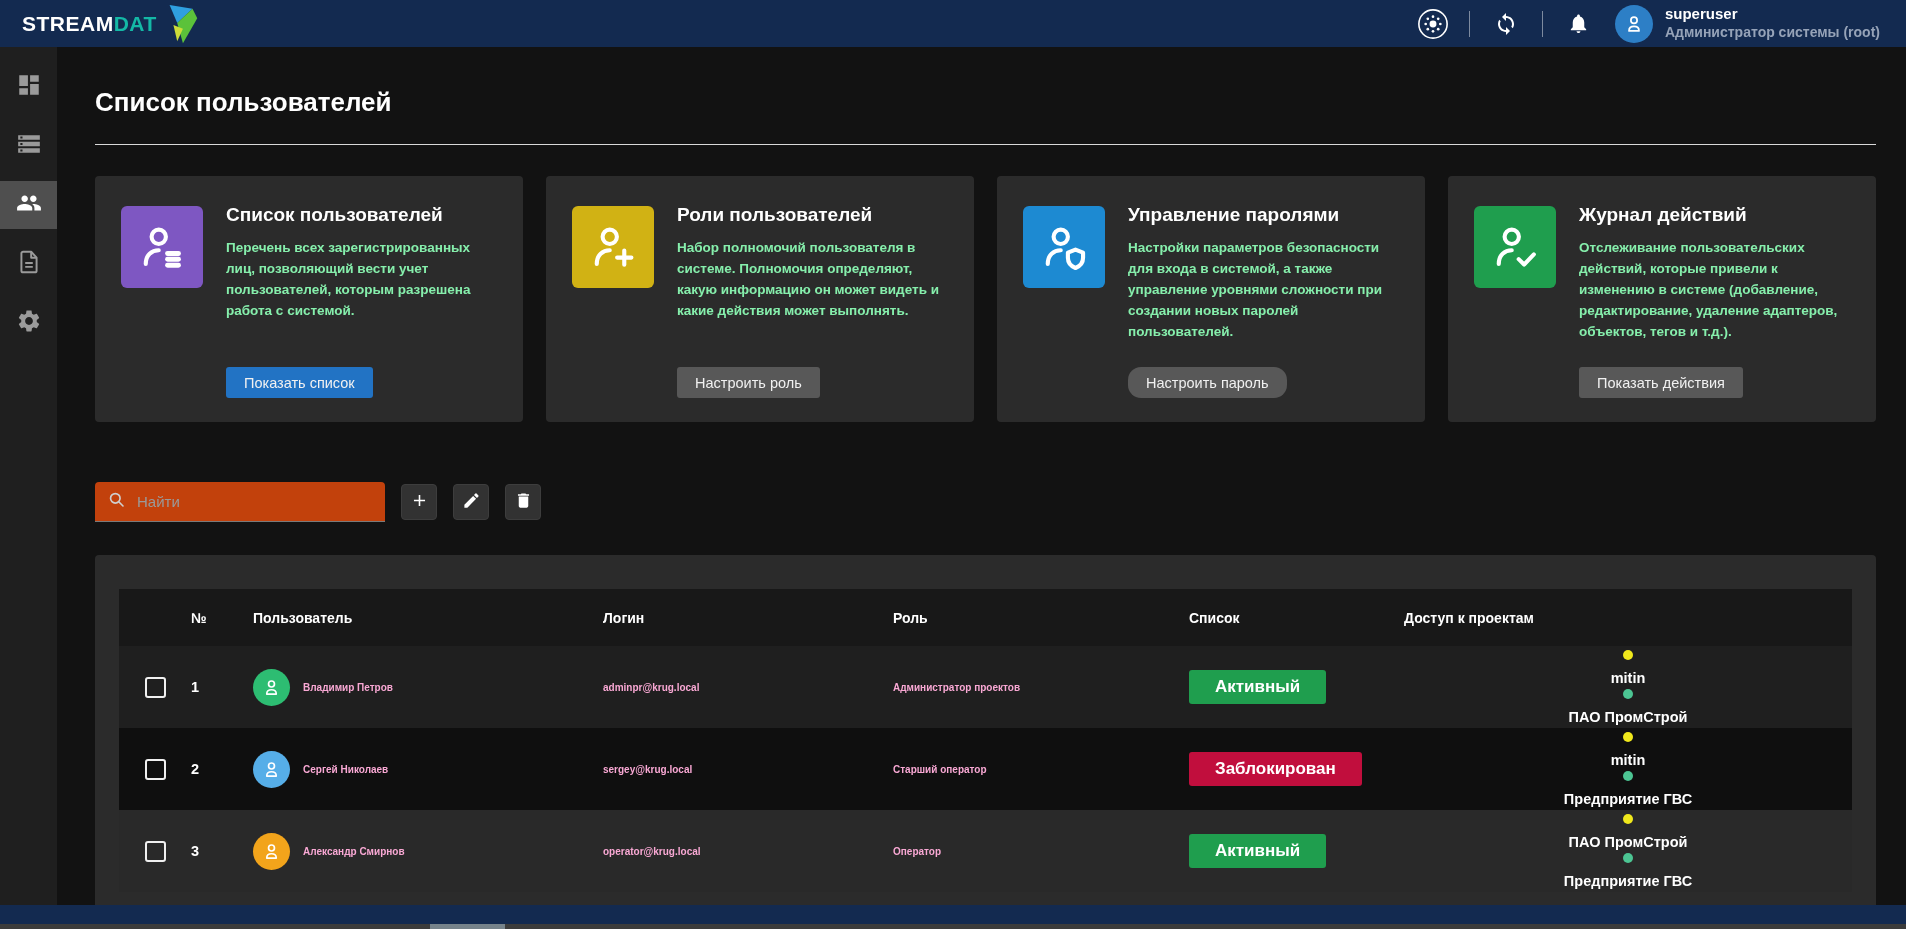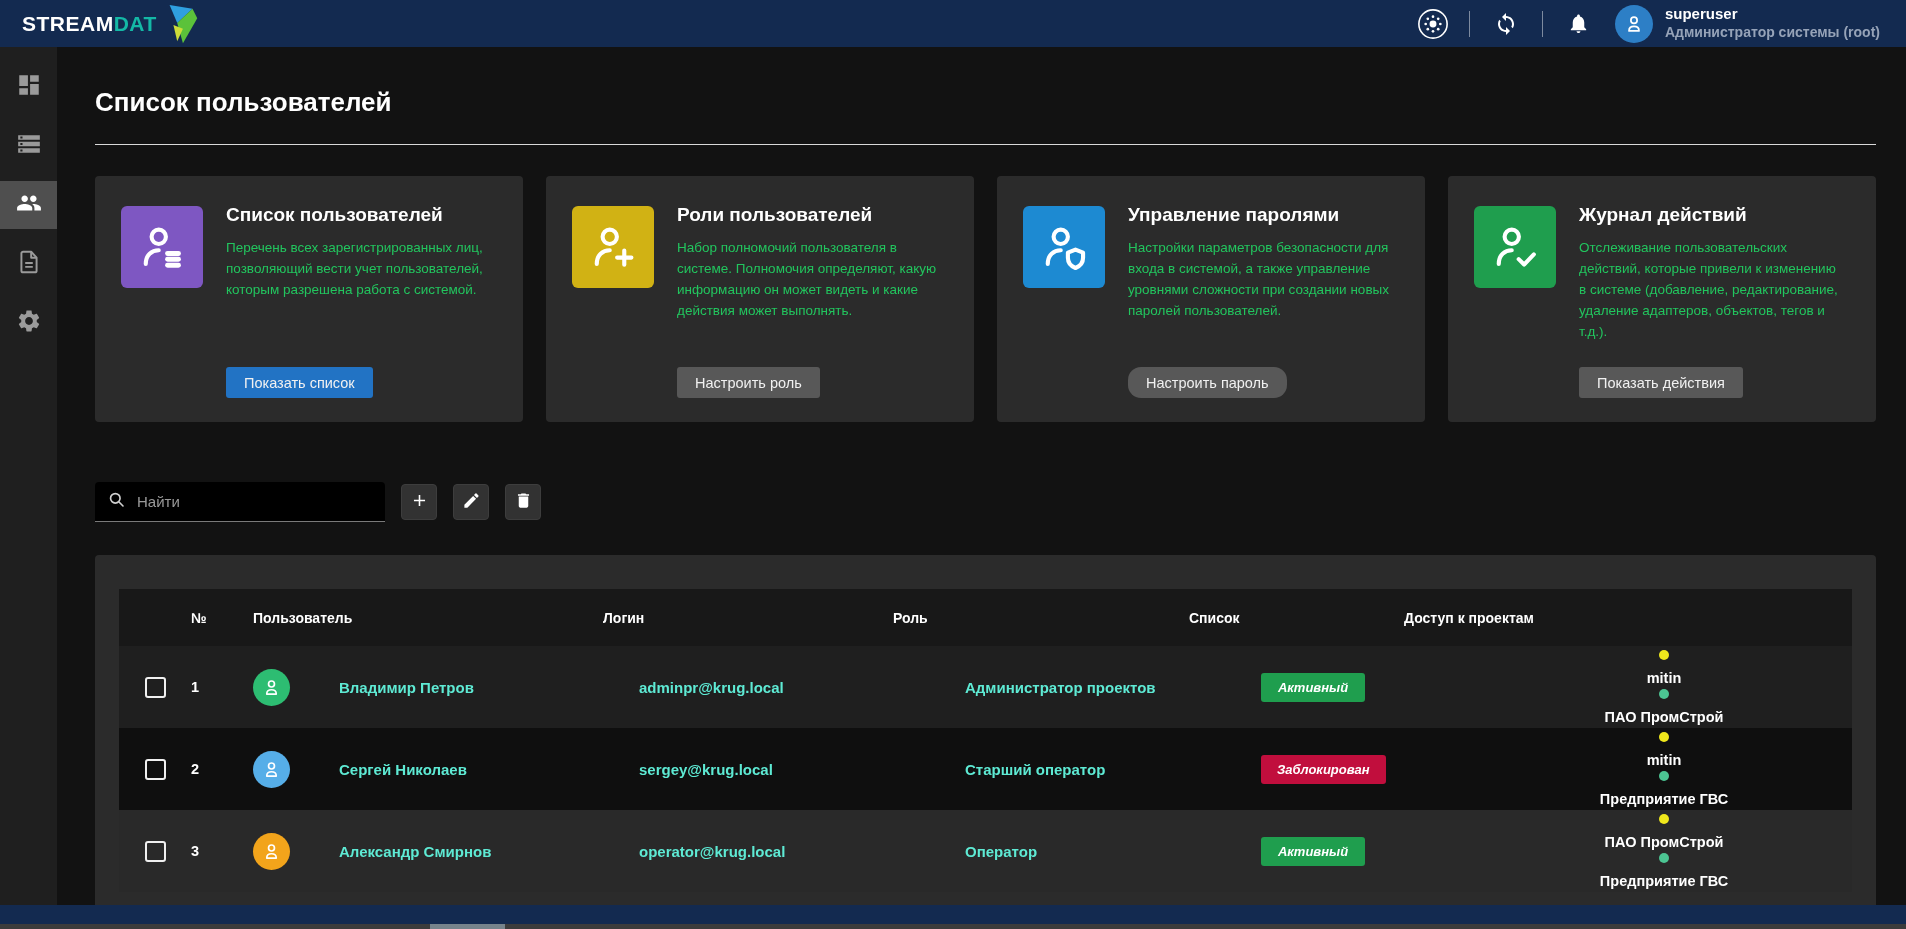--- a/index.html
+++ b/index.html
@@ -32,26 +32,26 @@
   .page-title { font-size:26px; font-weight:bold; color:#ffffff; }
   .title-divider { margin-top:26px; border-bottom:1px solid #d9d9d9; }
 
   
   .cards { margin-top:31px; display:grid; grid-template-columns:repeat(4,1fr); gap:23px; }
   .card { position:relative; background:#2b2b2b; border-radius:4px; height:246px; padding:26px; }
   .card-icon { position:absolute; top:30px; left:26px; width:82px; height:82px; border-radius:6px; display:flex; align-items:center; justify-content:center; }
   .card-icon svg { width:52px; height:52px; }
   .card-body { margin-left:105px; }
   .card-title { font-size:19px; font-weight:bold; color:#ffffff; margin-top:2px; margin-bottom:12px; }
-  .card-desc { font-size:13.5px; line-height:1.55; color:#22c55e; font-weight:normal; max-width:262px; }
+  .card-desc { font-size:13.5px; line-height:1.55; color:#86efac; font-weight:bold; max-width:262px; }
   .card-btn { position:absolute; left:131px; bottom:24px; height:31px; padding:0 18px; border:none; border-radius:3px; background:#585858; color:#f1f1f1; font-size:14.5px; font-family:"Liberation Sans", sans-serif; cursor:pointer; }
 
   
   .toolbar { margin-top:60px; display:flex; align-items:center; gap:16px; }
-  .searchbox { width:290px; height:40px; background:#000000; border-radius:4px 4px 0 0; border-bottom:1px solid #7a7a7a; display:flex; align-items:center; padding:0 12px; gap:11px; }
+  .searchbox { width:290px; height:40px; background:#c2410c; border-radius:4px 4px 0 0; border-bottom:1px solid #7a7a7a; display:flex; align-items:center; padding:0 12px; gap:11px; }
   .searchbox svg { width:19px; height:19px; color:#cfcfcf; flex:0 0 auto; }
   .searchbox input { flex:1; background:transparent; border:none; outline:none; color:#e6e6e6; font-size:15px; font-family:"Liberation Sans", sans-serif; }
   .searchbox input::placeholder { color:#9a9a9a; }
   .tool-btn { width:36px; height:36px; background:#323232; border:1px solid #3d3d3d; border-radius:4px; display:flex; align-items:center; justify-content:center; color:#ffffff; cursor:pointer; }
   .tool-btn svg { width:19px; height:19px; }
 
   
   .table-card { margin-top:33px; background:#2b2b2b; border-radius:4px; padding:34px 24px 24px 24px; }
   .utable { width:100%; }
   .thead { display:flex; align-items:center; height:57px; background:#181818; }
@@ -60,25 +60,25 @@
   .trow.shade-b { background:#0f0f0f; }
   .trow.shade-c { background:#292929; }
   .col-check { width:72px; display:flex; justify-content:center; }
   .col-num { width:62px; font-weight:bold; color:#fff; font-size:14.5px; }
   .col-user { width:350px; display:flex; align-items:center; gap:13px; }
   .col-login { width:290px; }
   .col-role { width:296px; }
   .col-status { width:215px; }
   .col-projects { flex:1; }
   .hcell { font-size:14px; font-weight:bold; color:#ffffff; }
-  .cell-text { font-size:15px; font-weight:bold; color:#5eead4;margin-left:36px; }
+  .cell-text { font-size:10px; font-weight:bold; color:#f9a8d4; }
   .checkbox { width:21px; height:21px; border:2px solid #f0f0f0; border-radius:3px; background:transparent; cursor:pointer; }
   .row-avatar { width:37px; height:37px; }
   .row-avatar svg { width:21px; height:21px; }
-  .badge { display:inline-block; min-width:104px; text-align:center; padding:7px 16px; border-radius:3px; color:#ffffff; font-size:13px; font-weight:bold;font-style:italic; }
+  .badge { display:inline-block; min-width:104px; text-align:center; padding:7px 26px; border-radius:3px; color:#ffffff; font-size:17px; font-weight:bold; }
   .proj { display:flex; align-items:center; gap:10px; margin:3px 0;flex-direction:column; }
   .dot { width:10px; height:10px; border-radius:50%; flex:0 0 auto; }
   .proj-label { font-size:14.5px; font-weight:bold; color:#ffffff; }
 
   
   .footbar { position:absolute; left:0; right:0; bottom:0; height:24px; background:#132a50; z-index:25; }
   .hscroll { position:absolute; left:0; right:0; bottom:0; height:5px; background:#3c3c3c; z-index:26; }
   .hscroll-thumb { position:absolute; left:430px; width:75px; height:5px; background:#76838b; }
 </style>
 </head>

